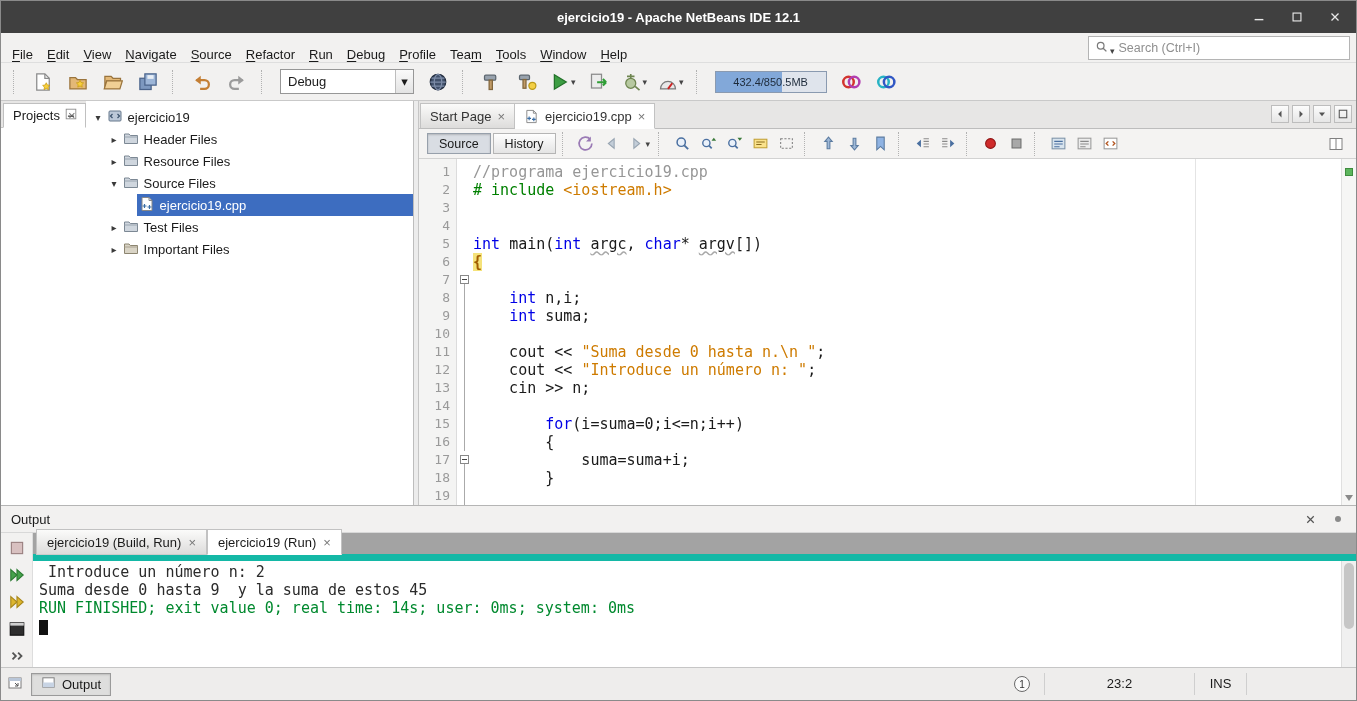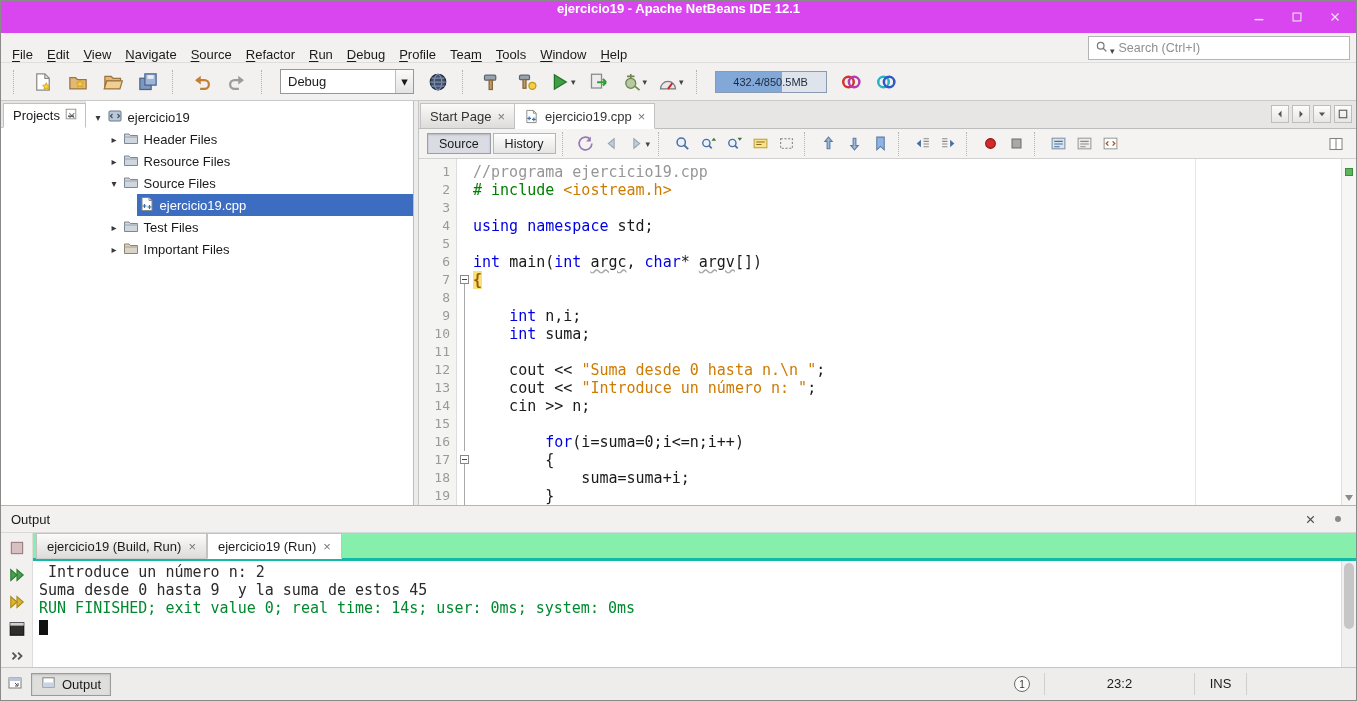--- a/index.html
+++ b/index.html
@@ -7,21 +7,21 @@
     --preprocessor:#008000; --brace-bg:#f5e27a; --out-green:#00892e; --mem:#82a8d9;
   }
   *{box-sizing:border-box;margin:0;padding:0}
   html,body{width:1357px;height:701px;overflow:hidden}
   body{font-family:"Liberation Sans",sans-serif;font-size:13px;color:#1a1a1a;background:#fff}
   .app{width:1357px;height:701px;display:flex;flex-direction:column;border:1px solid #8a8a8a}
   .ic{display:inline-flex;align-items:center;justify-content:center;line-height:0}
   .dd{font-size:9px;color:#444;margin-left:1px}
 
   
-  .titlebar{height:32px;background:#d946ef;color:#fff;display:flex;justify-content:center;position:relative;flex:0 0 32px}
+  .titlebar{height:32px;background:#404040;color:#fff;display:flex;align-items:center;justify-content:center;position:relative;flex:0 0 32px}
   .title{font-weight:bold;font-size:13px}
   .win-controls{position:absolute;right:12px;top:0;height:100%;display:flex;align-items:center;gap:20px}
   .wbtn{display:inline-flex;align-items:center;justify-content:center;width:18px;height:18px}
 
   
   .menubar{height:30px;flex:0 0 30px;background:#f2f1f0;display:flex;align-items:flex-end;padding-left:4px;position:relative;border-bottom:1px solid #dedede}
   .menu-item{padding:5px 7px;font-size:13px;cursor:default}
   .menu-item u{text-underline-offset:2px}
   .searchbox{position:absolute;right:6px;top:3px;width:262px;height:24px;background:#fff;border:1px solid #b4b4b4;display:flex;align-items:center;gap:4px;padding:0 6px;color:#8f8f8f;font-size:12.5px}
 
@@ -89,21 +89,21 @@
   
   .output{height:162px;flex:0 0 162px;display:flex;flex-direction:column;background:#fff;border-top:1px solid #b5b5b5}
   .out-header{height:27px;flex:0 0 27px;background:#f2f1f0;border-bottom:1px solid #d8d8d8;display:flex;align-items:center;padding:0 10px;font-size:13px}
   .oh-btns{margin-left:auto;display:flex;align-items:center;gap:12px}
   .ohbtn{display:inline-flex;align-items:center;justify-content:center;width:16px;height:16px}
   .dot{width:6px;height:6px;border-radius:50%;background:#8a8a8a;display:inline-block}
   .out-body{flex:1;min-height:0;display:flex}
   .out-strip{width:32px;flex:0 0 32px;background:#f2f1f0;border-right:1px solid #ddd;display:flex;flex-direction:column;align-items:center;padding-top:3px;gap:4px}
   .obtn{width:24px;height:24px;display:inline-flex;align-items:center;justify-content:center}
   .out-main{flex:1;min-width:0;display:flex;flex-direction:column}
-  .out-tabs{height:28px;flex:0 0 28px;background:#86efac;border-bottom:3px solid #14b8a6;display:flex;align-items:flex-end;padding-left:3px}
+  .out-tabs{height:28px;flex:0 0 28px;background:#a3a3a3;border-bottom:7px solid #14b8a6;display:flex;align-items:flex-end;padding-left:3px}
   .otab{height:26px;margin-bottom:-1px;display:flex;align-items:center;gap:7px;padding:0 10px;font-size:13px;background:linear-gradient(#fbfbfa,#dddcdb);border:1px solid #c2c2c2;border-bottom:1px solid #ccc}
   .otab.active{background:#fff;border-bottom-color:#fff}
   .out-textwrap{flex:1;min-height:0;display:flex}
   .out-text{flex:1;min-width:0;padding:2px 0 0 6px;overflow:hidden}
   .ol{height:18px;font:15px "DejaVu Sans Mono",monospace;line-height:18px;white-space:pre;color:#2b2b2b}
   .out-green{color:var(--out-green)}
   .cursor-block{display:inline-block;width:9px;height:15px;background:#111;vertical-align:text-bottom}
   .out-scroll{width:15px;flex:0 0 15px;background:#f0f0f0;border-left:1px solid #ddd;position:relative}
   .thumb{position:absolute;top:2px;left:2px;right:2px;height:62%;background:#c6c6c6;border-radius:7px}
 
@@ -691,21 +691,20 @@
             <div class="fl">
               <span class="fline"></span>
             </div>
           </div>
         <div class="code" id="code">
           <div class="marginline"></div>
           <div id="codelines">
               <div class="cl"><span class="tk tk-com">//programa ejercicio19.cpp</span></div>
               <div class="cl"><span class="tk tk-pre"># include </span><span class="tk tk-str">&lt;iostream.h&gt;</span></div>
               <div class="cl"></div>
-              <div class="cl"><span class="tk tk-kw">using</span><span class="tk"> </span><span class="tk tk-kw">namespace</span><span class="tk"> std;</span></div>
               <div class="cl"></div>
               <div class="cl"><span class="tk tk-kw">int</span><span class="tk"> </span><span class="tk tk-bold">main</span><span class="tk">(</span><span class="tk tk-kw">int</span><span class="tk"> </span><span class="tk tk-warn">argc</span><span class="tk">, </span><span class="tk tk-kw">char</span><span class="tk">* </span><span class="tk tk-warn">argv</span><span class="tk">[])</span></div>
               <div class="cl"><span class="tk tk-brace">{</span></div>
               <div class="cl"></div>
               <div class="cl"><span class="tk">    </span><span class="tk tk-kw">int</span><span class="tk"> n,i;</span></div>
               <div class="cl"><span class="tk">    </span><span class="tk tk-kw">int</span><span class="tk"> suma;</span></div>
               <div class="cl"></div>
               <div class="cl"><span class="tk">    cout &lt;&lt; </span><span class="tk tk-str">"Suma desde 0 hasta n.\n "</span><span class="tk">;</span></div>
               <div class="cl"><span class="tk">    cout &lt;&lt; </span><span class="tk tk-str">"Introduce un número n: "</span><span class="tk">;</span></div>
               <div class="cl"><span class="tk">    cin &gt;&gt; n;</span></div>

